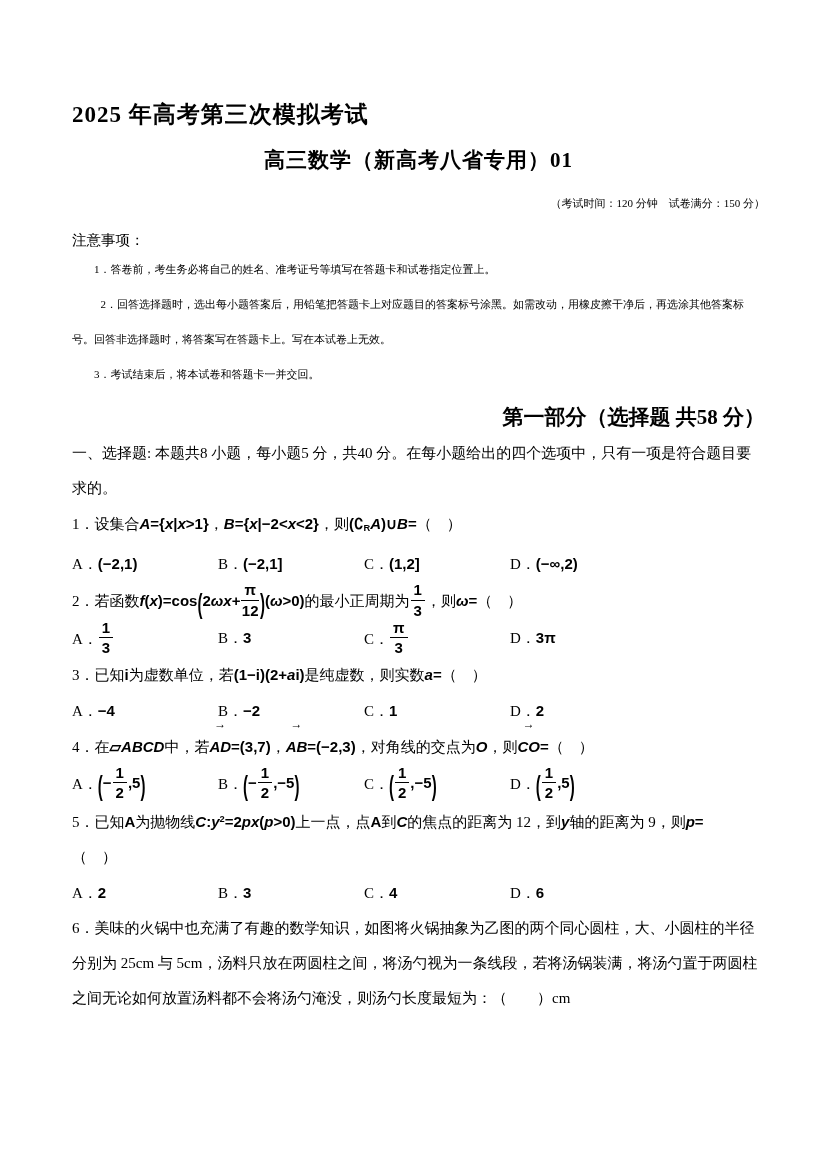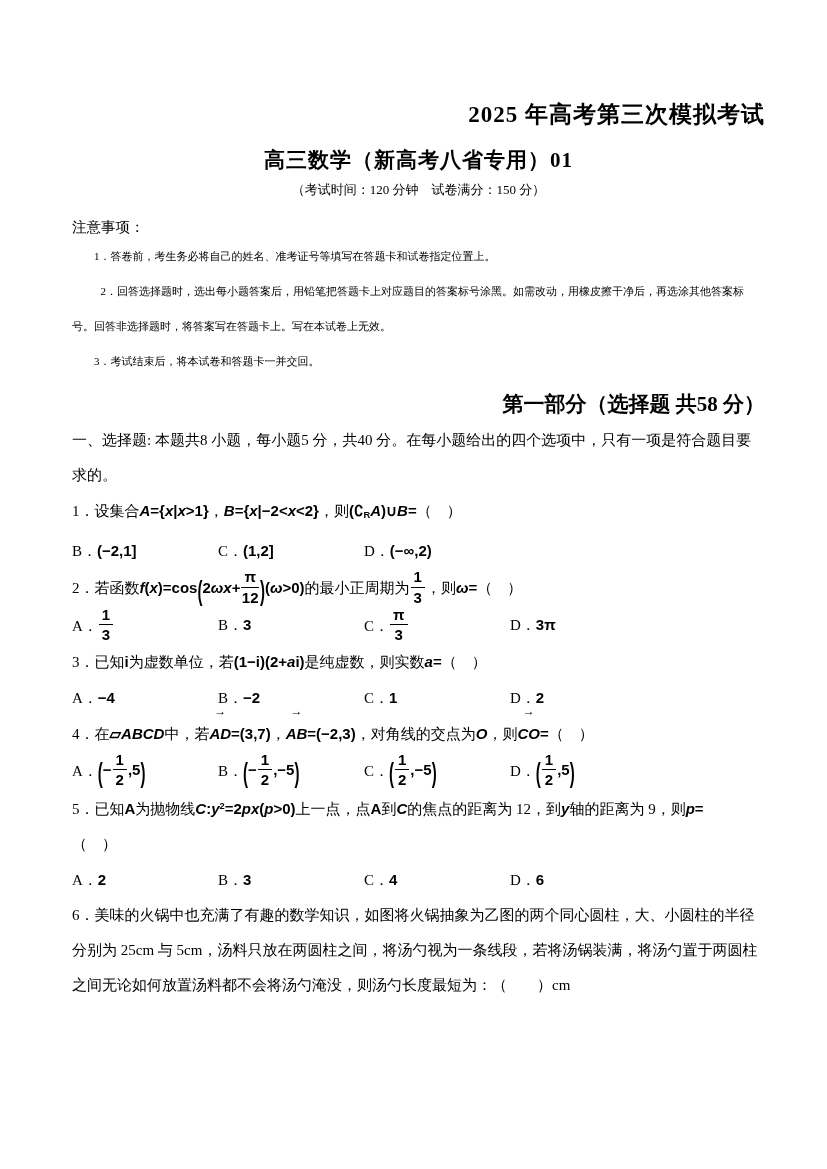--- a/index.html
+++ b/index.html
@@ -10,39 +10,39 @@
     box-sizing: border-box;
     background: #ffffff;
     color: #000000;
     padding: 100px 62px 0 72px;
     font-family: "Liberation Serif", "DejaVu Serif", serif;
     font-size: 15px;
     line-height: 35px;
     overflow: hidden;
   }
   .title {
-    text-align: right;
+    text-align: left;
     font-size: 23px;
     font-weight: bold;
     line-height: 30px;
     letter-spacing: 1px;
   }
   .subtitle {
     text-align: center;
     font-size: 21px;
     font-weight: bold;
     line-height: 28px;
     margin-top: 16px;
     letter-spacing: 1px;
   }
   .meta {
-    text-align: center;
-    font-size: 13px;
+    text-align: right;
+    font-size: 11px;
     line-height: 20px;
-    margin-top: 6px;
+    margin-top: 19px;
   }
   .notices-heading {
     font-size: 14.5px;
     font-weight: normal;
     line-height: 24px;
     margin-top: 15px;
   }
   .notice {
     font-size: 11px;
     line-height: 35px;
@@ -117,20 +117,21 @@
   <div class="notice n1">1．答卷前，考生务必将自己的姓名、准考证号等填写在答题卡和试卷指定位置上。</div>
   <div class="notice n2">2．回答选择题时，选出每小题答案后，用铅笔把答题卡上对应题目的答案标号涂黑。如需改动，用橡皮擦干净后，再选涂其他答案标号。回答非选择题时，将答案写在答题卡上。写在本试卷上无效。</div>
   <div class="notice n3">3．考试结束后，将本试卷和答题卡一并交回。</div>
 
   <div class="part-heading">第一部分（选择题 共58 分）</div>
   <div class="intro">一、选择题: 本题共8 小题，每小题5 分，共40 分。在每小题给出的四个选项中，只有一项是符合题目要求的。</div>
 
   <div class="q">
     <div class="stem">1．设集合<span class="m"><i>A</i>={<i>x</i>|<i>x</i>&gt;1}</span>，<span class="m"><i>B</i>={<i>x</i>|−2&lt;<i>x</i>&lt;2}</span>，则<span class="m">(∁<sub>R</sub><i>A</i>)∪<i>B</i>=</span>（　）</div>
     <div class="opts">
+      <span class="opt">A．<span class="m">(−2,1)</span></span>
       <span class="opt">B．<span class="m">(−2,1]</span></span>
       <span class="opt">C．<span class="m">(1,2]</span></span>
       <span class="opt">D．<span class="m">(−∞,2)</span></span>
     </div>
   </div>
 
   <div class="q">
     <div class="stem">2．若函数<span class="m"><i>f</i>(<i>x</i>)=cos<span class="bp">(</span>2<i>ωx</i>+<span class="frac"><span class="fn">π</span><span class="fd">12</span></span><span class="bp">)</span>(<i>ω</i>&gt;0)</span>的最小正周期为<span class="m"><span class="frac"><span class="fn">1</span><span class="fd">3</span></span></span>，则<span class="m"><i>ω</i>=</span>（　）</div>
     <div class="opts">
       <span class="opt">A．<span class="m"><span class="frac"><span class="fn">1</span><span class="fd">3</span></span></span></span>

